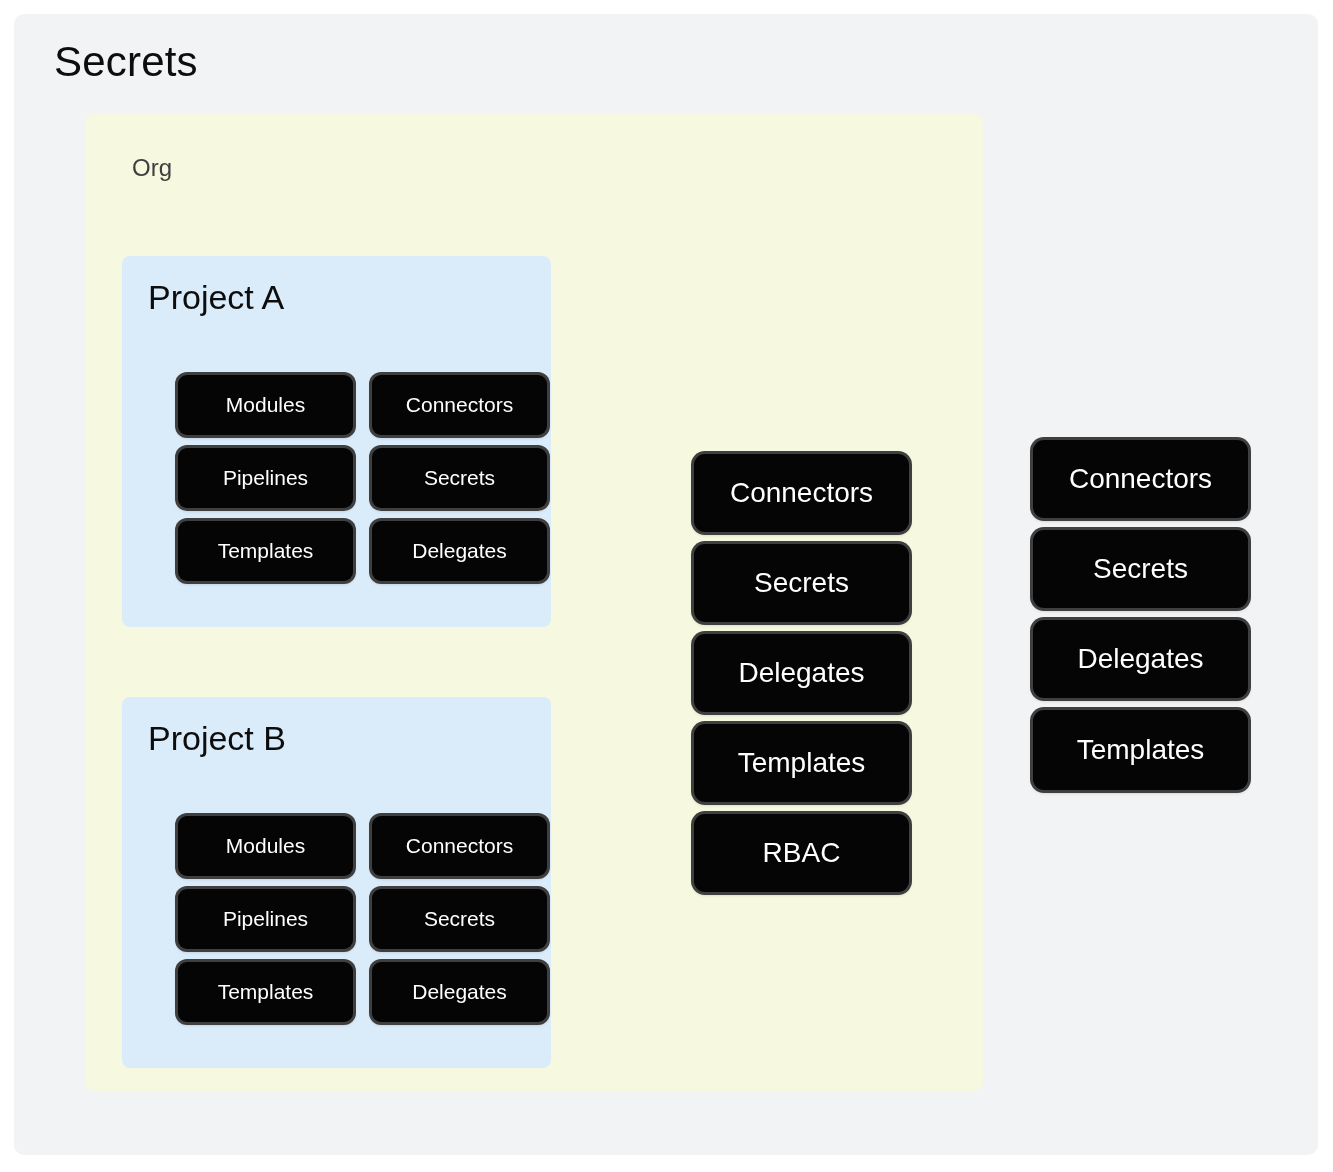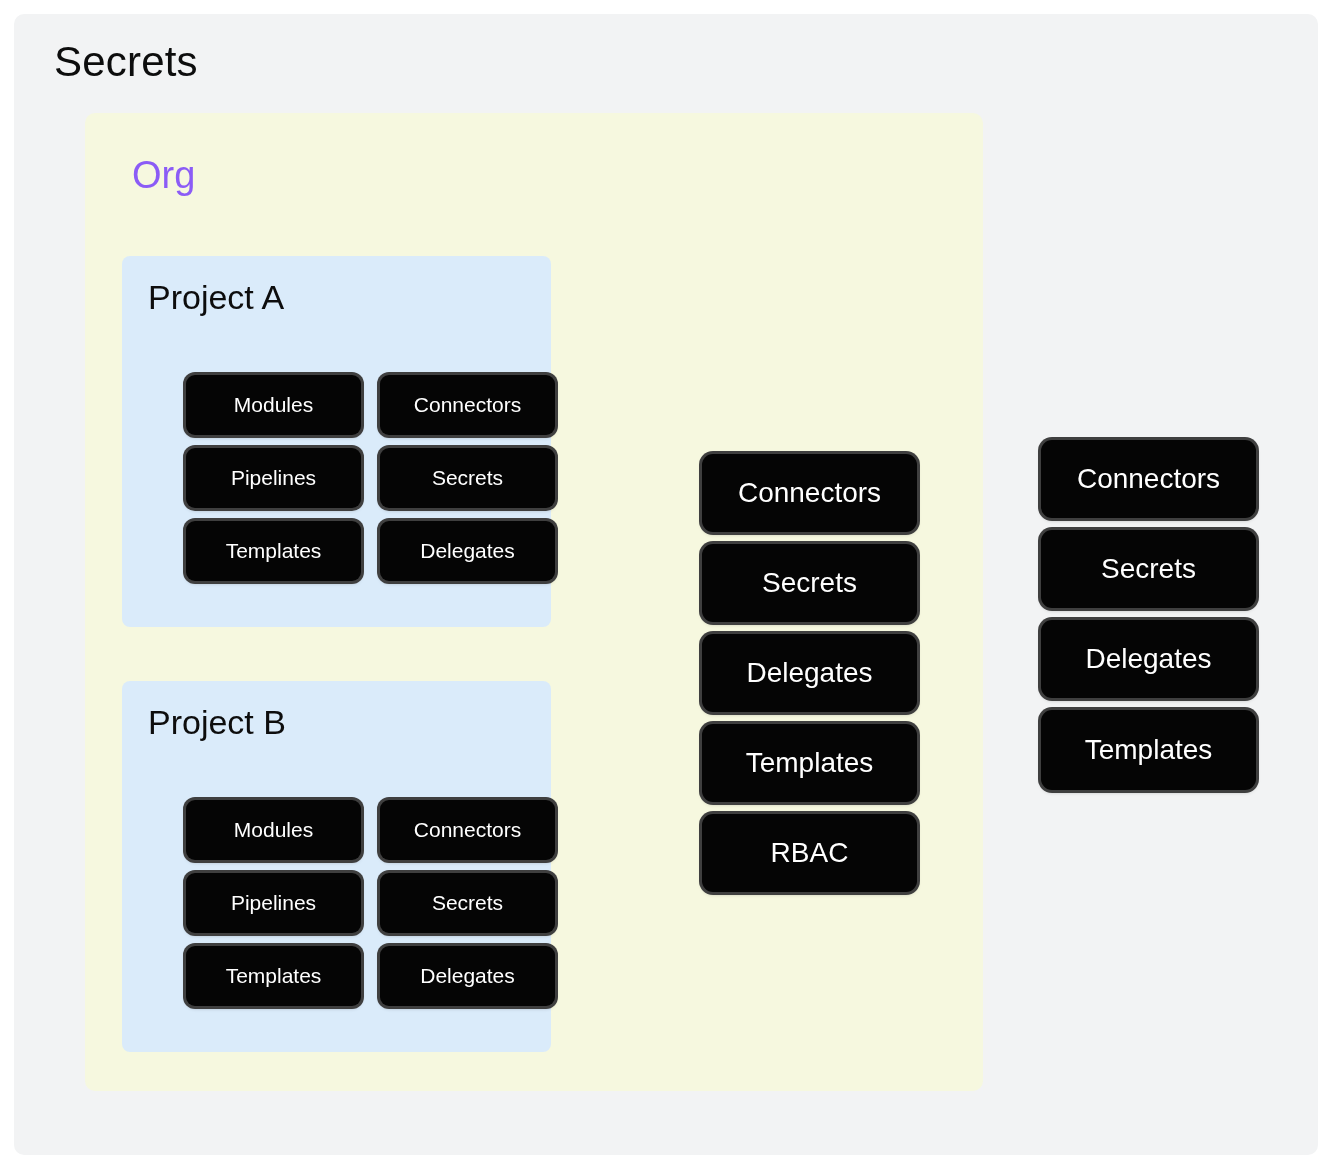--- a/index.html
+++ b/index.html
@@ -43,38 +43,38 @@
     width: 898px;
     height: 978px;
     background: #f6f8df;
     border-radius: 10px;
   }
 
   #org-title {
     position: absolute;
     left: 47px;
     top: 42px;
-    font-size: 38px;
+    font-size: 24px;
     font-weight: 400;
-    color: #8b5cf6;
+    color: #404040;
     line-height: 1.1;
   }
 
   
   .project-panel {
     position: absolute;
     left: 37px;
     width: 429px;
     height: 371px;
     background: #daebfa;
     border-radius: 8px;
   }
 
   #project-a-panel { top: 143px; }
-  #project-b-panel { top: 568px; }
+  #project-b-panel { top: 584px; }
 
   .project-title {
     position: absolute;
     left: 26px;
     top: 23px;
     font-size: 34px;
     font-weight: 400;
     color: #0d0d0d;
     line-height: 1.1;
   }
@@ -93,21 +93,20 @@
   .chip {
     background: #050505;
     color: #ffffff;
     border-radius: 10px;
     display: flex;
     align-items: center;
     justify-content: center;
     text-align: center;
     box-shadow: 0 0 0 3px #3f3f3f, 0 2px 4px rgba(0,0,0,0.28);
     user-select: none;
-    margin-left: 8px;
   }
 
   .chip-sm {
     width: 175px;
     height: 60px;
     font-size: 21px;
     border-radius: 9px;
   }
 
   .chip-lg {

